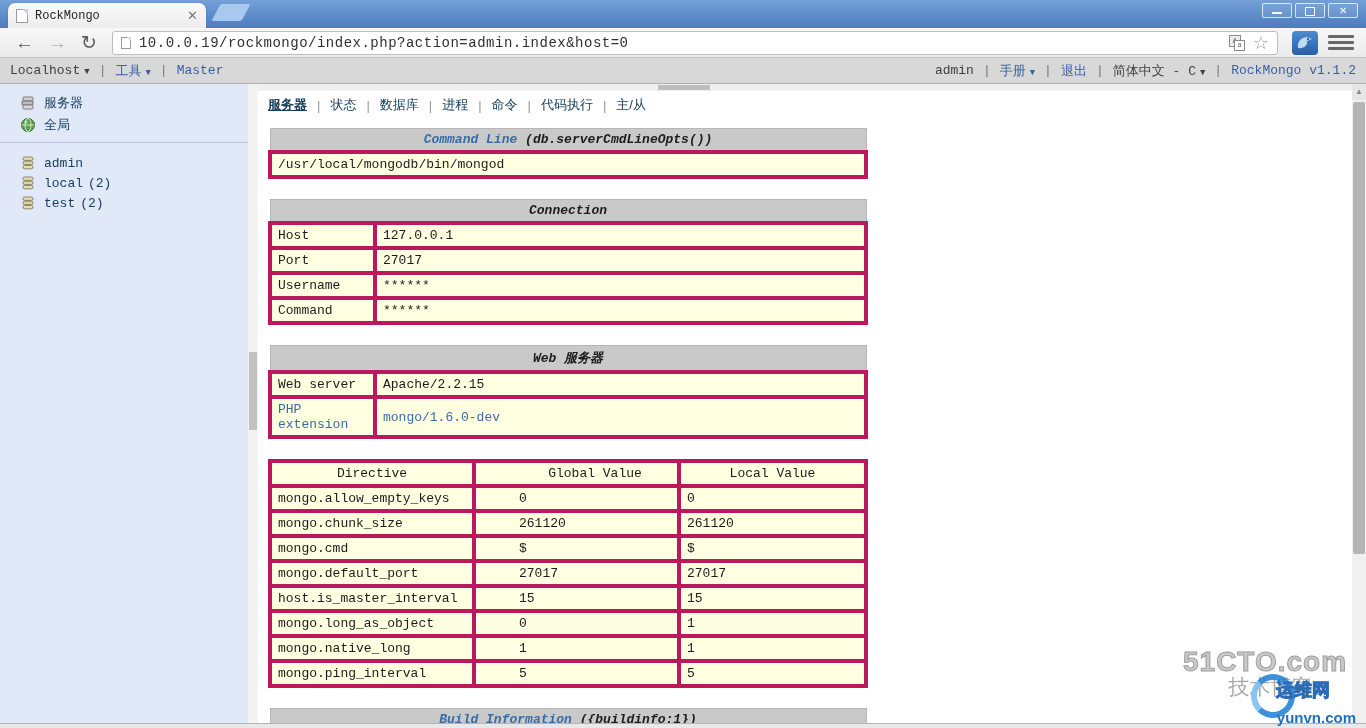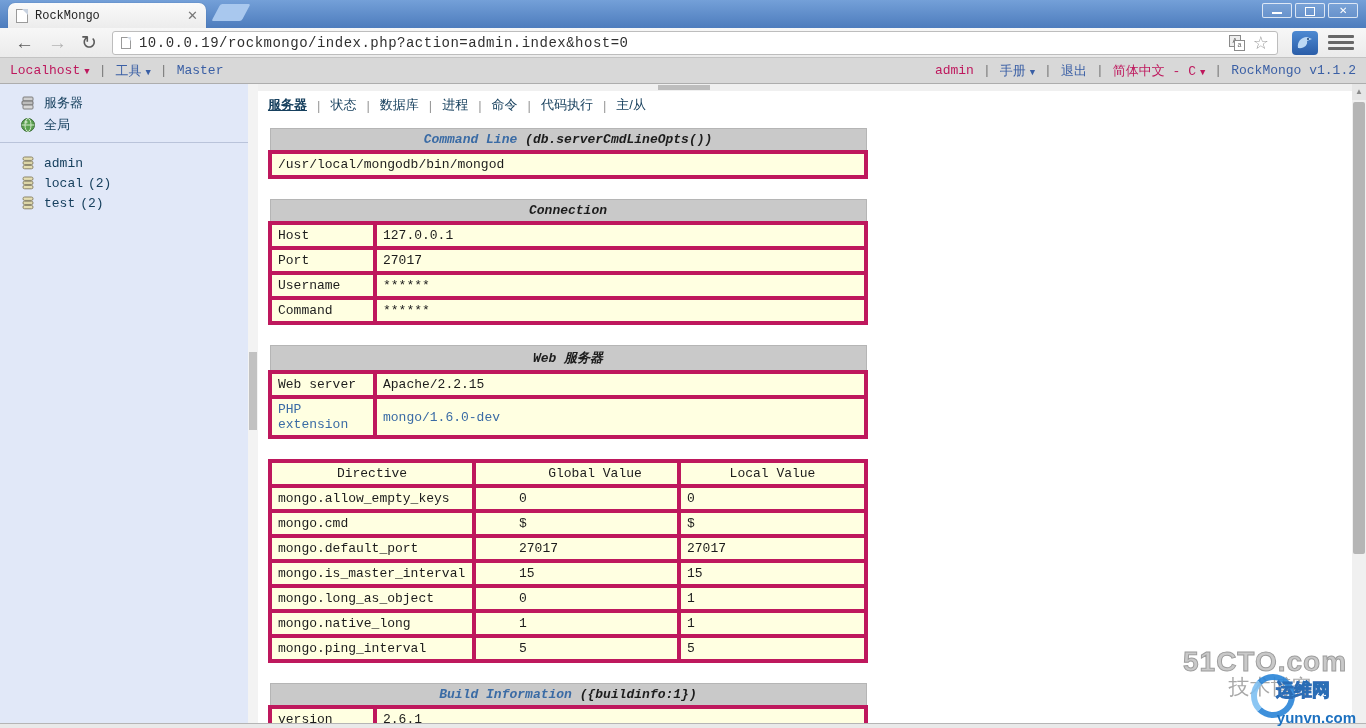--- a/index.html
+++ b/index.html
@@ -54,21 +54,21 @@
     justify-content:center; gap:3px; cursor:pointer; }
   .menu-btn span { display:block; height:3px; background:#676767; border-radius:1px; }
 
   
   .appbar { position:absolute; left:0; top:58px; width:1366px; height:26px;
     background:#d8d8d8; border-bottom:1px solid #adadad; display:flex; align-items:center;
     font-size:13px; padding:0 10px;
     font-family:"Liberation Mono","DejaVu Sans Mono",monospace; }
   .appbar .sep { color:#777; margin:0 9px; }
   .appbar .lnk { color:#3a5fa5; cursor:pointer; text-decoration:none; }
-  .appbar .plain { color:#be185d; }
+  .appbar .plain { color:#404040; }
   .caret { font-size:9px; margin-left:4px; }
   .appbar-right { margin-left:auto; display:flex; align-items:center; }
 
   
   .sidebar { position:absolute; left:0; top:84px; width:248px; height:639px;
     background:#e1e8f8; padding-top:8px; font-size:13px; color:#17405e; }
   .side-item { display:flex; align-items:center; padding:2px 0 2px 20px; cursor:pointer; }
   .side-item svg { margin-right:8px; }
   .side-sep { border-bottom:1px solid #b9c3da; margin:6px 0 10px 0; }
   .db-item { display:flex; align-items:center; padding:2px 0 2px 20px; cursor:pointer;
@@ -325,31 +325,36 @@
       <td class="c1 colhead">Directive</td>
       <td class="c2 colhead">Global Value</td>
       <td class="colhead">Local Value</td>
         </tr>
     <tr>
       <td class="c1">mongo.allow_empty_keys</td>
       <td class="c2">0</td>
       <td>0</td>
         </tr>
     <tr>
+      <td class="c1">mongo.chunk_size</td>
+      <td class="c2">261120</td>
+      <td>261120</td>
+        </tr>
+    <tr>
       <td class="c1">mongo.cmd</td>
       <td class="c2">$</td>
       <td>$</td>
         </tr>
     <tr>
       <td class="c1">mongo.default_port</td>
       <td class="c2">27017</td>
       <td>27017</td>
         </tr>
     <tr>
-      <td class="c1">mongo.is_master_interval</td>
+      <td class="c1">host.is_master_interval</td>
       <td class="c2">15</td>
       <td>15</td>
         </tr>
     <tr>
       <td class="c1">mongo.long_as_object</td>
       <td class="c2">0</td>
       <td>1</td>
         </tr>
     <tr>
       <td class="c1">mongo.native_long</td>

